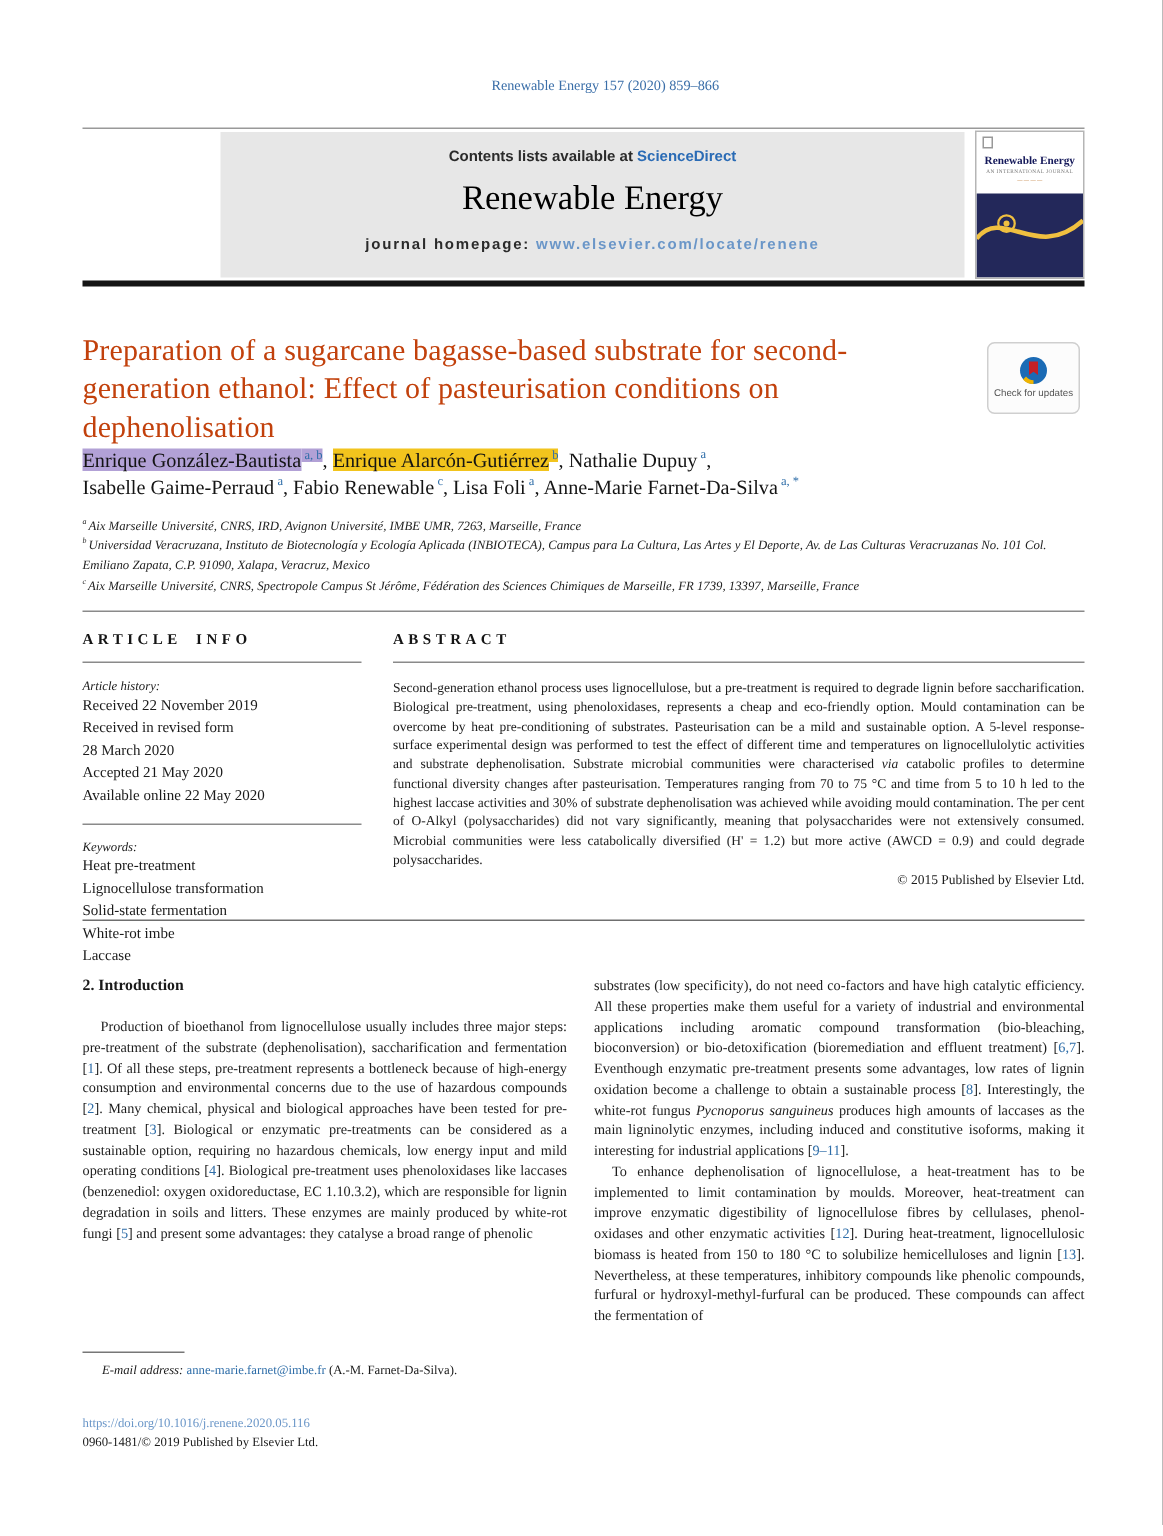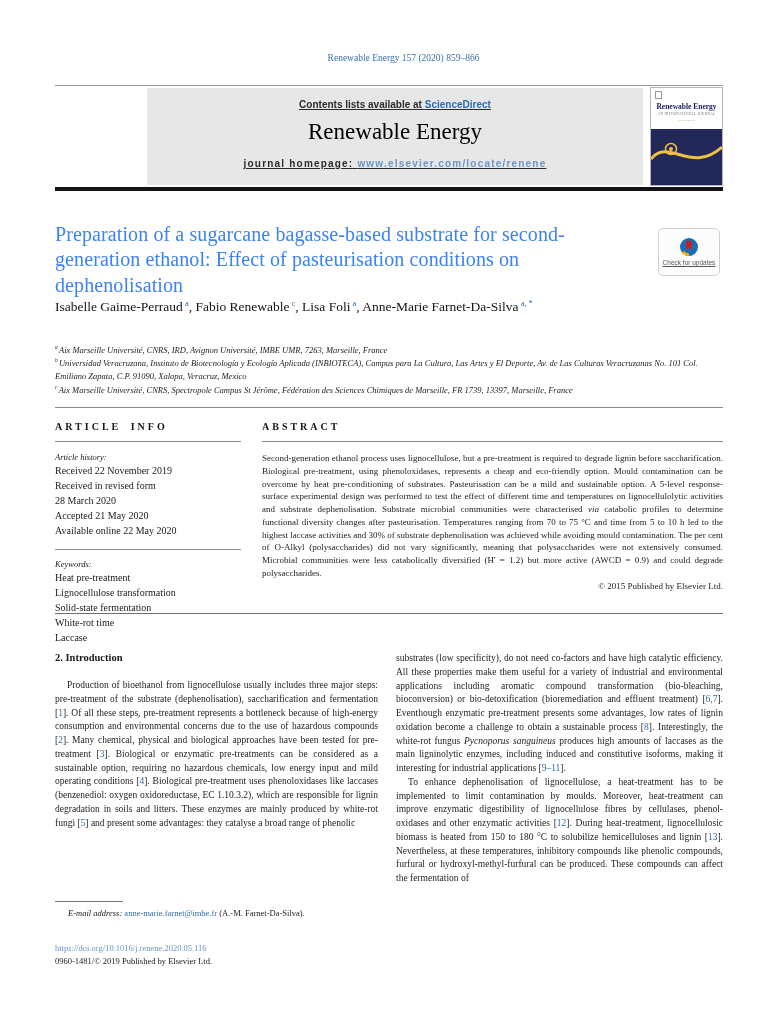--- a/index.html
+++ b/index.html
@@ -2,21 +2,21 @@
 <html><head>
 <meta charset="utf-8">
 <style>
   * { margin:0; padding:0; box-sizing:border-box; }
   html,body { background:#888; }
   #page {
     position:relative; width:775px; height:1024px; background:#ffffff;
     margin:0 auto; overflow:hidden;
     font-family:"Liberation Serif","DejaVu Serif",serif; color:#1a1a1a;
   }
-  .sans { font-family:"Liberation Sans","DejaVu Sans",sans-serif;text-decoration:underline; }
+  .sans { font-family:"Liberation Sans","DejaVu Sans",sans-serif; }
 
   
   .citation-line {
     position:absolute; top:53px; left:16px; width:100%;
     text-align:center; font-size:9.5px; color:#3a6ea8;
     font-family:"Liberation Serif",serif;
   }
 
   
   .rule-top { position:absolute; top:85px; left:55px; width:668px; height:1px; background:#999; }
@@ -46,21 +46,21 @@
   .cover-navy { position:absolute; bottom:0; left:0; width:100%; height:56px; background:#23285a; }
 
   
   .black-rule { position:absolute; top:187px; left:55px; width:668px; height:4px; background:#141414; }
   .rule-1 { position:absolute; top:407px; left:55px; width:668px; height:1px; background:#8a8a8a; }
   .rule-2 { position:absolute; top:613px; left:55px; width:668px; height:1px; background:#6f6f6f; }
 
   
   .article-title {
     position:absolute; top:222px; left:55px; width:592px;
-    font-size:20px; line-height:1.27; color:#3b82f6; letter-spacing:0.1px;
+    font-size:20px; line-height:1.27; color:#c2410c; letter-spacing:0.1px;
   }
   .check-badge {
     position:absolute; top:228px; left:658px; width:62px; height:48px;
     border:1px solid #cfcfcf; border-radius:5px; background:#fcfcfc;
     display:flex; flex-direction:column; align-items:center; justify-content:center;
   }
   .check-badge .badge-text { font-size:6.5px; color:#555; text-align:center; line-height:1.25; margin-top:2px; }
 
   .authors { position:absolute; top:298px; left:55px; width:650px; font-size:13.5px; line-height:1.32; color:#141414; }
   .hl-purple { background:#b2a1d6; }
@@ -143,20 +143,21 @@
   <div class="check-badge">
     <svg width="20" height="20" viewBox="0 0 20 20">
       <circle cx="10" cy="10" r="9" fill="#1b6bb5"></circle>
       <path d="M3 16 A 9 9 0 0 0 10 19 L 10 16.5 A 6.5 6.5 0 0 1 5 14 Z" fill="#f0b400"></path>
       <path d="M7 4 h6 v9 l-3 -2.2 L7 13 Z" fill="#c32026"></path>
     </svg>
     <div class="badge-text sans">Check for updates</div>
   </div>
 
   <div class="authors">
+    <div><span class="hl-purple">Enrique González-Bautista</span><span class="hl-purple sup link"> a, b</span><span>, </span><span class="hl-yellow">Enrique Alarcón-Gutiérrez</span><span class="hl-yellow sup link"> b</span><span>, Nathalie Dupuy</span><span class="sup link"> a</span><span>,</span></div>
     <div><span>Isabelle Gaime-Perraud</span><span class="sup link"> a</span><span>, Fabio Renewable</span><span class="sup link"> c</span><span>, Lisa Foli</span><span class="sup link"> a</span><span>, Anne-Marie Farnet-Da-Silva</span><span class="sup link"> a, *</span></div>
   </div>
 
   <div class="affiliations">
     <div><span class="sup">a </span><span>Aix Marseille Université, CNRS, IRD, Avignon Université, IMBE UMR, 7263, Marseille, France</span></div>
     <div><span class="sup">b </span><span>Universidad Veracruzana, Instituto de Biotecnología y Ecología Aplicada (INBIOTECA), Campus para La Cultura, Las Artes y El Deporte, Av. de Las Culturas Veracruzanas No. 101 Col. Emiliano Zapata, C.P. 91090, Xalapa, Veracruz, Mexico</span></div>
     <div><span class="sup">c </span><span>Aix Marseille Université, CNRS, Spectropole Campus St Jérôme, Fédération des Sciences Chimiques de Marseille, FR 1739, 13397, Marseille, France</span></div>
   </div>
 
   <div class="rule-1"></div>
@@ -168,21 +169,21 @@
     <div class="info-line">Received 22 November 2019</div>
     <div class="info-line">Received in revised form</div>
     <div class="info-line">28 March 2020</div>
     <div class="info-line">Accepted 21 May 2020</div>
     <div class="info-line">Available online 22 May 2020</div>
     <div class="info-divider"></div>
     <div class="info-label">Keywords:</div>
     <div class="info-line">Heat pre-treatment</div>
     <div class="info-line">Lignocellulose transformation</div>
     <div class="info-line">Solid-state fermentation</div>
-    <div class="info-line">White-rot time</div>
+    <div class="info-line">White-rot imbe</div>
     <div class="info-line">Laccase</div>
   </div>
 
   <div class="abstract-col">
     <div class="col-heading">ABSTRACT</div>
     <div class="heading-rule"></div>
     <div class="abstract-body"><span>Second-generation ethanol process uses lignocellulose, but a pre-treatment is required to degrade lignin before saccharification. Biological pre-treatment, using phenoloxidases, represents a cheap and eco-friendly option. Mould contamination can be overcome by heat pre-conditioning of substrates. Pasteurisation can be a mild and sustainable option. A 5-level response-surface experimental design was performed to test the effect of different time and temperatures on lignocellulolytic activities and substrate dephenolisation. Substrate microbial communities were characterised </span><span class="i">via</span><span> catabolic profiles to determine functional diversity changes after pasteurisation. Temperatures ranging from 70 to 75 °C and time from 5 to 10 h led to the highest laccase activities and 30% of substrate dephenolisation was achieved while avoiding mould contamination. The per cent of O-Alkyl (polysaccharides) did not vary significantly, meaning that polysaccharides were not extensively consumed. Microbial communities were less catabolically diversified (H' = 1.2) but more active (AWCD = 0.9) and could degrade polysaccharides.</span></div>
     <div class="abstract-copyright">© 2015 Published by Elsevier Ltd.</div>
   </div>
 

